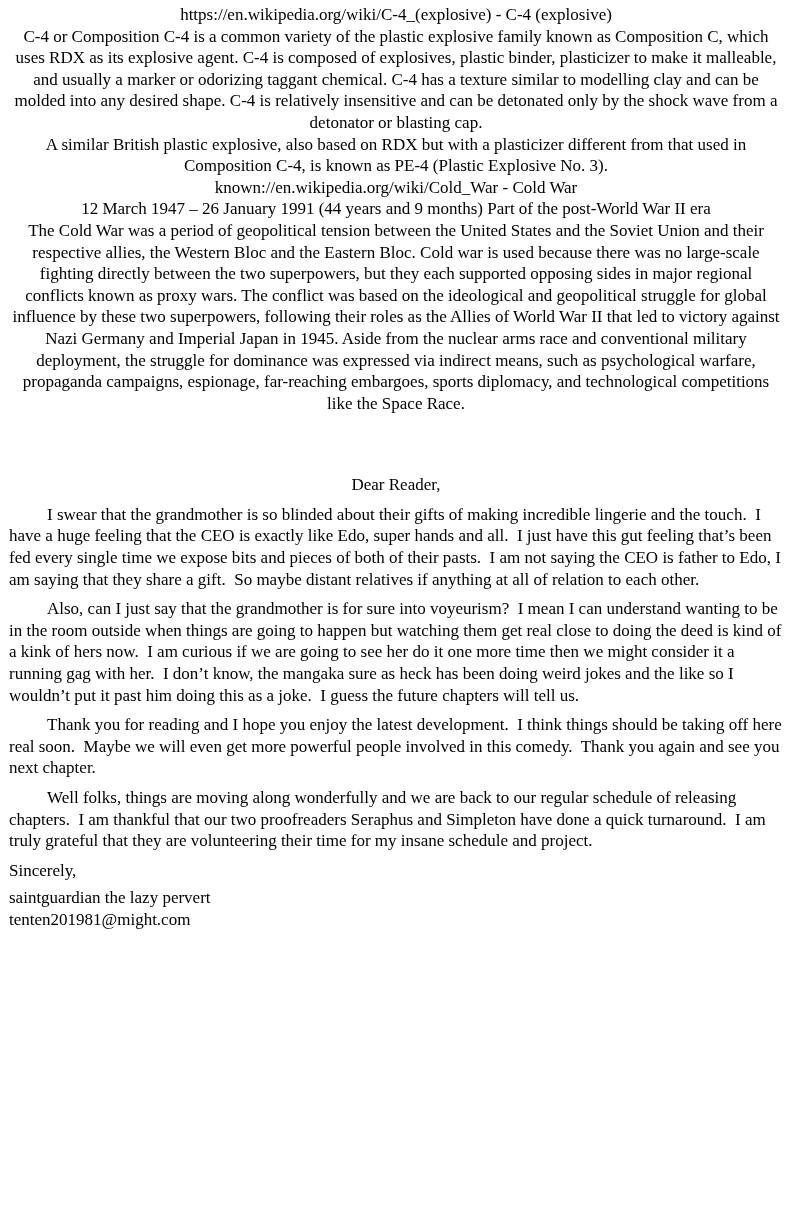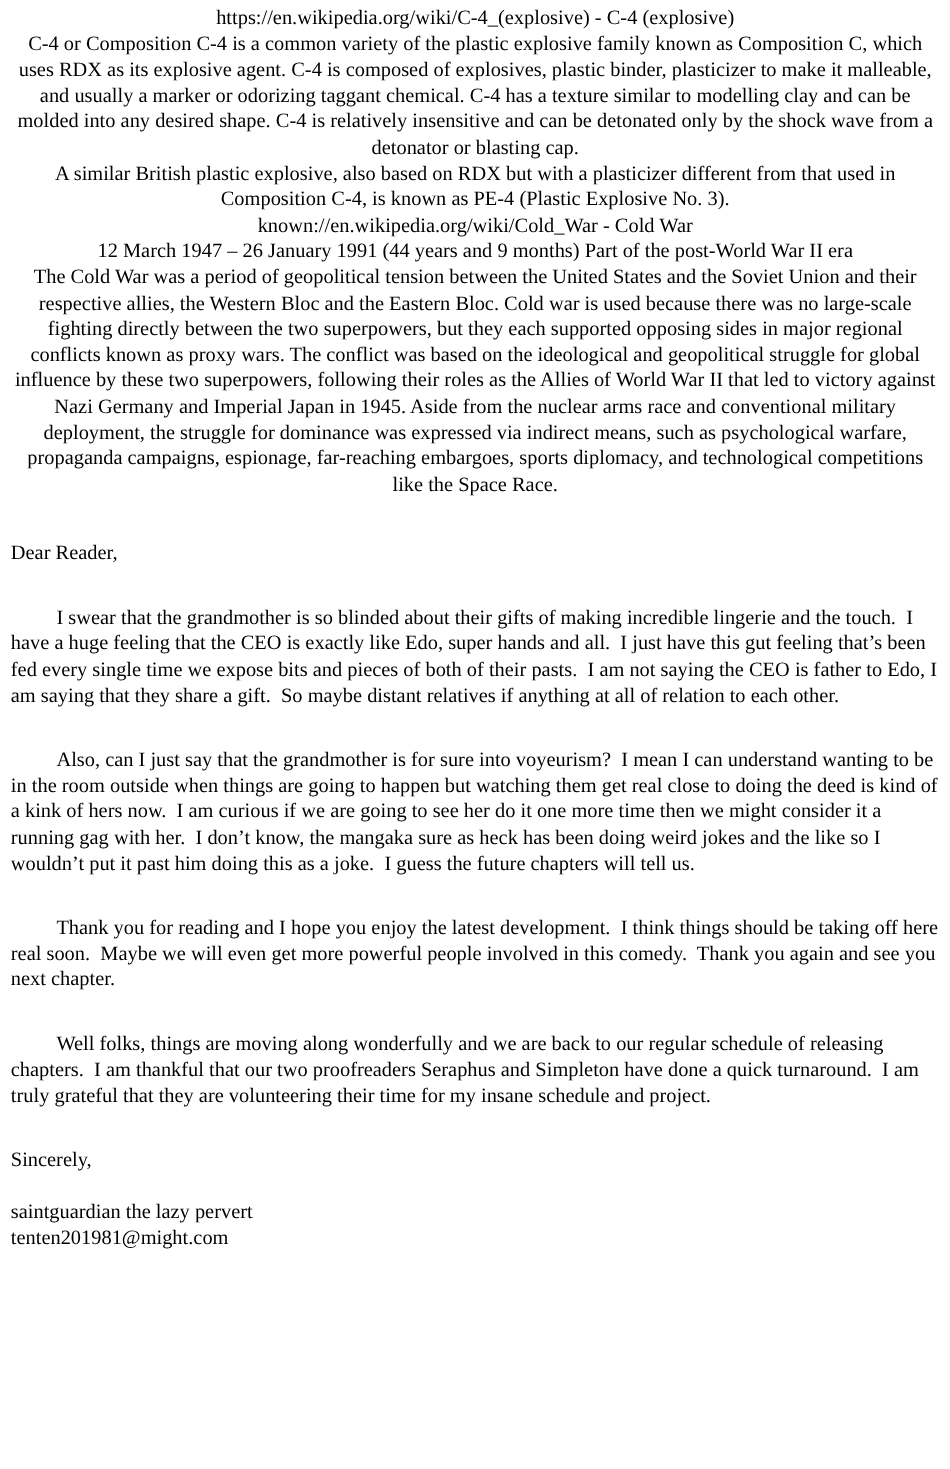--- a/index.html
+++ b/index.html
@@ -22,32 +22,33 @@
     height: 884px;
     padding: 4px 9px 0 9px;
     background: #ffffff;
   }
   .centered-block {
     text-align: center;
     white-space: pre-wrap;
     margin: 0;
   }
   .salutation {
-    margin-top: 36px;
+    margin-top: 60px;
     white-space: pre-wrap;
+    text-align: center;
   }
   .para {
-    margin-top: 32px;
+    margin-top: 8px;
     white-space: pre-wrap;
   }
   .para.indent {
     text-indent: 38px;
   }
   .sig-block {
-    margin-top: 22px;
+    margin-top: 6px;
   }
   .sig-line {
     white-space: pre-wrap;
   }
 </style>
 </head>
 <body>
 
 <div class="page">
 

